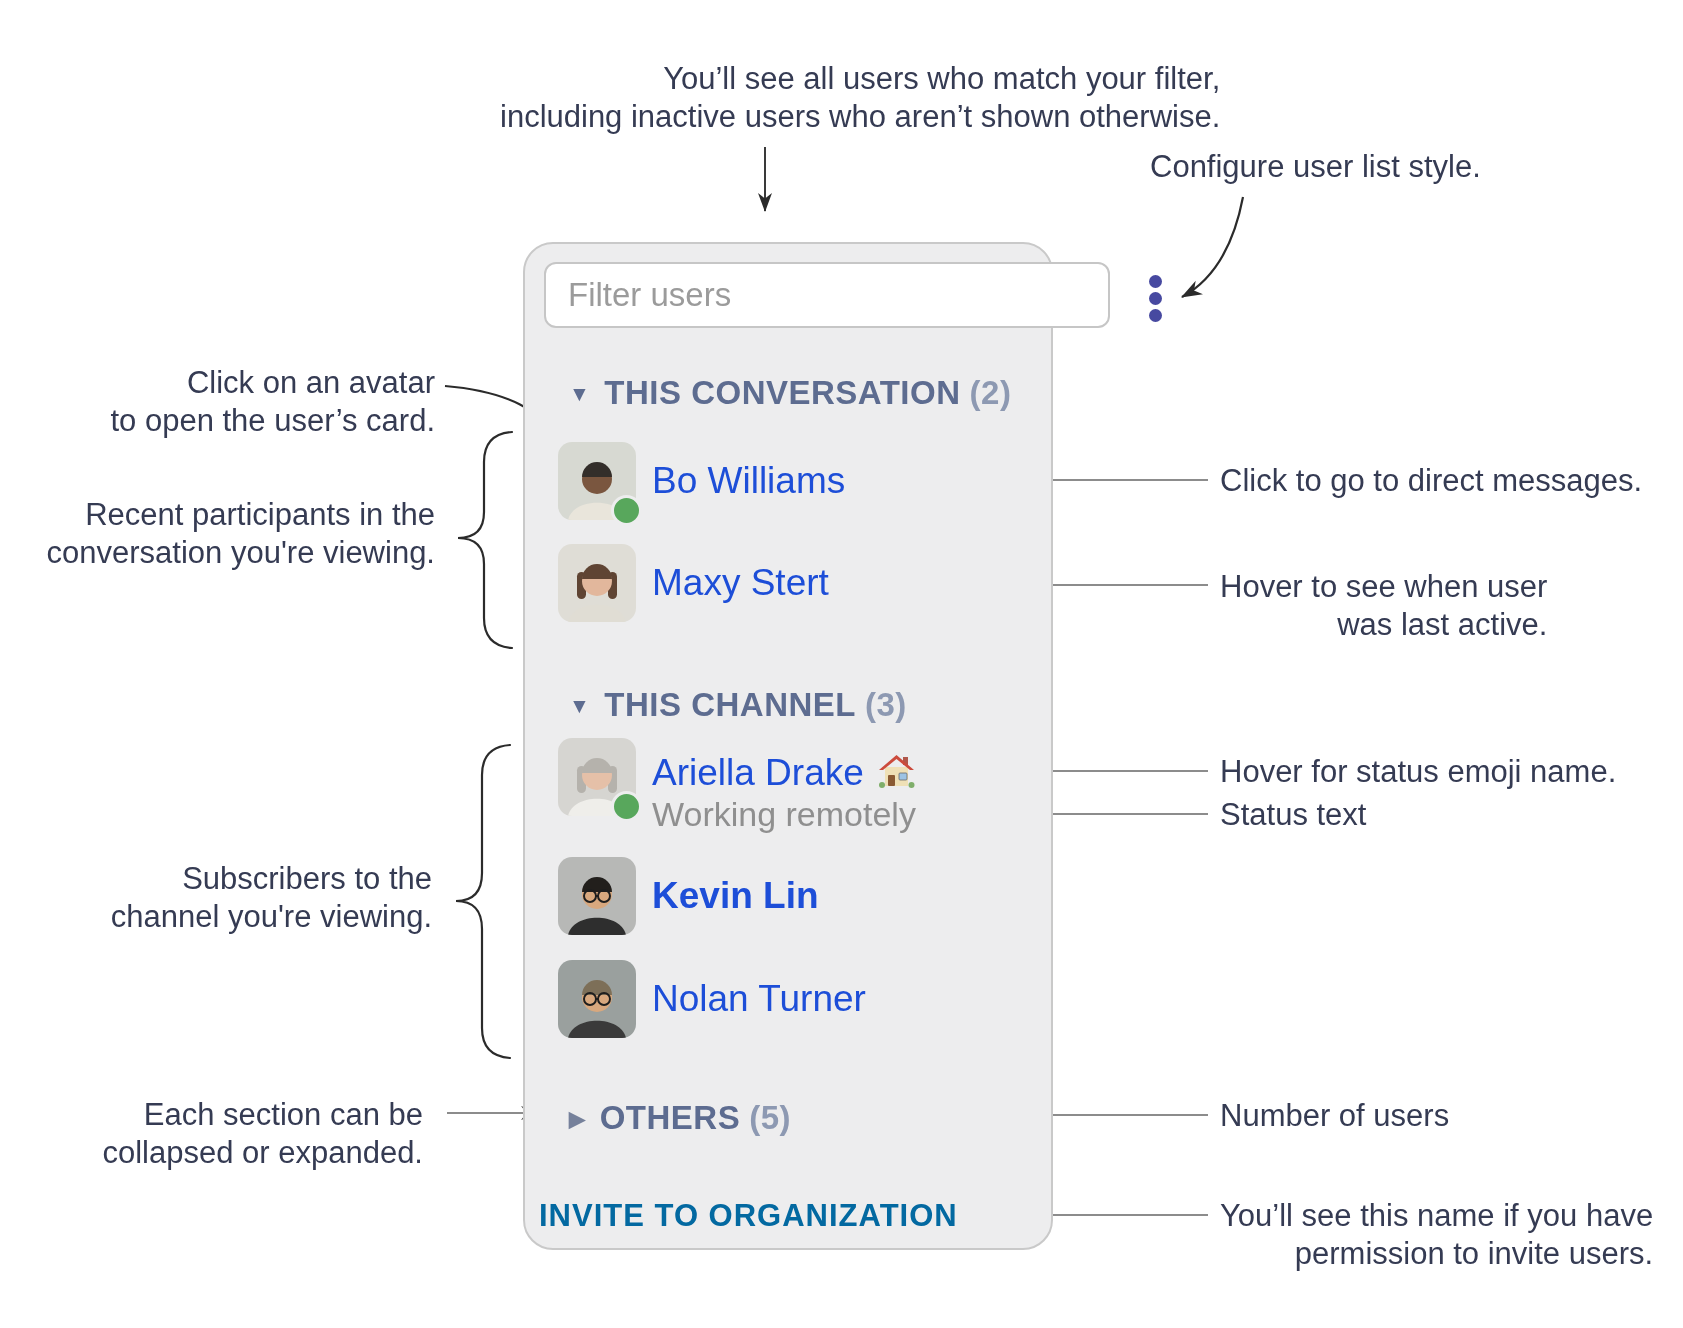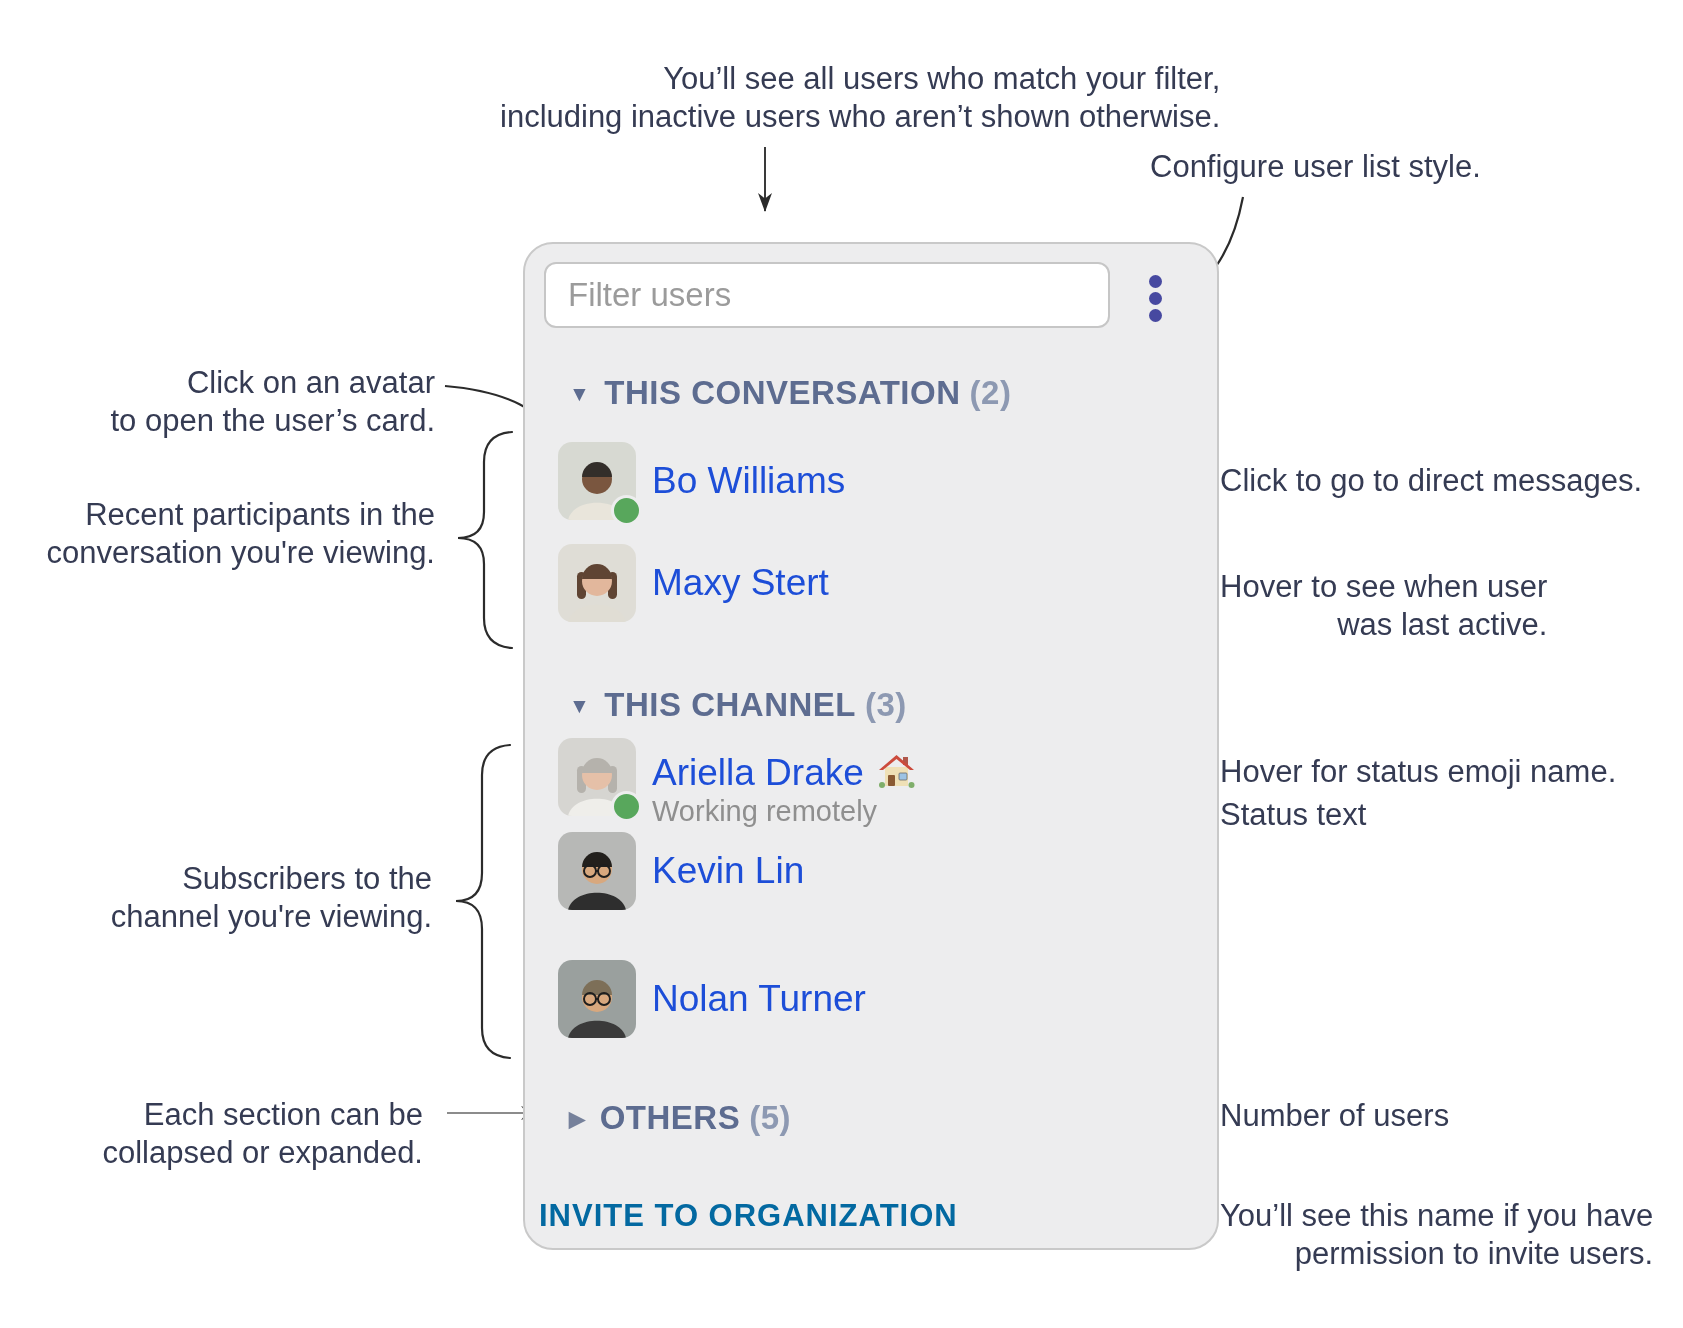--- a/index.html
+++ b/index.html
@@ -4,21 +4,21 @@
 <style>
   html,body{margin:0;padding:0;background:#ffffff;}
   .canvas{position:relative;width:1683px;height:1328px;background:#ffffff;overflow:hidden;
           font-family:"Liberation Sans", sans-serif;}
 
   
   .note{position:absolute;font-size:31px;line-height:38px;color:#353b53;white-space:nowrap;text-align:right;}
   .note.r{text-align:right;}
 
   
-  .panel{position:absolute;left:523px;top:242px;width:696px;height:1008px;
+  .panel{position:absolute;left:523px;top:242px;width:530px;height:1008px;
          background:#ededee;border:2px solid #c9c9c9;border-radius:30px;box-sizing:border-box;}
   .filter-input{position:absolute;left:19px;top:18px;width:566px;height:66px;box-sizing:border-box;
          border:2px solid #c6c6c6;border-radius:12px;background:#ffffff;outline:none;
          font-family:"Liberation Sans", sans-serif;font-size:33px;color:#444;padding:0 22px;}
   .filter-input::placeholder{color:#9b9b9b;opacity:1;}
   .kebab{position:absolute;left:624px;top:31px;width:14px;display:flex;flex-direction:column;gap:4px;cursor:pointer;}
   .kebab .dot{width:13px;height:13px;border-radius:50%;background:#4749a0;}
 
   .section-header{position:absolute;left:20px;height:40px;line-height:41px;font-size:33px;font-weight:bold;
          letter-spacing:.5px;color:#5d6c90;white-space:nowrap;cursor:pointer;margin-left:24px;}
@@ -27,21 +27,21 @@
   .section-header .cnt{font-weight:bold;color:#8d99b2;margin-left:9px;}
 
   .row{position:absolute;left:33px;right:10px;height:78px;}
   .avatar{position:absolute;left:0;top:0;width:78px;height:78px;cursor:pointer;}
   .avatar-img{width:78px;height:78px;border-radius:14px;overflow:hidden;}
   .presence{position:absolute;right:-6px;bottom:-6px;width:25px;height:25px;border-radius:50%;
          background:#58a75c;border:3px solid #ededee;box-sizing:content-box;}
   .uname{position:absolute;left:94px;top:0;height:78px;display:flex;align-items:center;
          font-size:37px;color:#1d4ed8;white-space:nowrap;cursor:pointer;}
   .row-ariella .uname{height:70px;}
-  .status-line{position:absolute;left:94px;top:57px;font-size:29px;color:#8f8f8f;white-space:nowrap;}
+  .status-line{position:absolute;left:94px;top:57px;font-size:34px;color:#8f8f8f;white-space:nowrap;}
   .house{margin-left:14px;position:relative;top:2px;}
 
   .invite{position:absolute;left:14px;top:950px;height:44px;line-height:44px;font-size:31px;font-weight:600;
          letter-spacing:1px;color:#0369a1;white-space:nowrap;cursor:pointer;}
 
   
   .overlay{position:absolute;left:0;top:0;width:1683px;height:1328px;pointer-events:none;}
 </style>
 </head>
 <body>
@@ -191,21 +191,21 @@
             <rect x="10" y="22" width="7" height="11" rx="1" fill="#8a5a33"></rect>
             <rect x="21" y="20" width="8" height="7" rx="1" fill="#9cc3e5" stroke="#6b6b6b" stroke-width="0.8"></rect>
             <circle cx="4" cy="32" r="3" fill="#7fae6a"></circle>
               <circle cx="33.5" cy="32" r="3" fill="#7fae6a"></circle>
           </svg>
         </span>
       </div>
       <div class="status-line">Working remotely</div>
     </div>
 
-    <div class="row" style="top:588px;">
+    <div class="row" style="top:613px;font-weight:bold;">
       <div class="avatar">
         <div class="avatar-img"><svg width="78" height="78" viewBox="0 0 78 78">
               <rect width="78" height="78" fill="#b7b8b6"></rect>
               <circle cx="39" cy="37" r="15" fill="#d8a87e"></circle>
               <path d="M24 35 a15 15 0 0 1 30 0 z" fill="#221f1c"></path>
               <g stroke="#1e1e1e" stroke-width="2" fill="none">
                 <circle cx="32" cy="39" r="6"></circle>
                 <circle cx="46" cy="39" r="6"></circle>
                 <path d="M38 39 h2"></path>
               </g>

